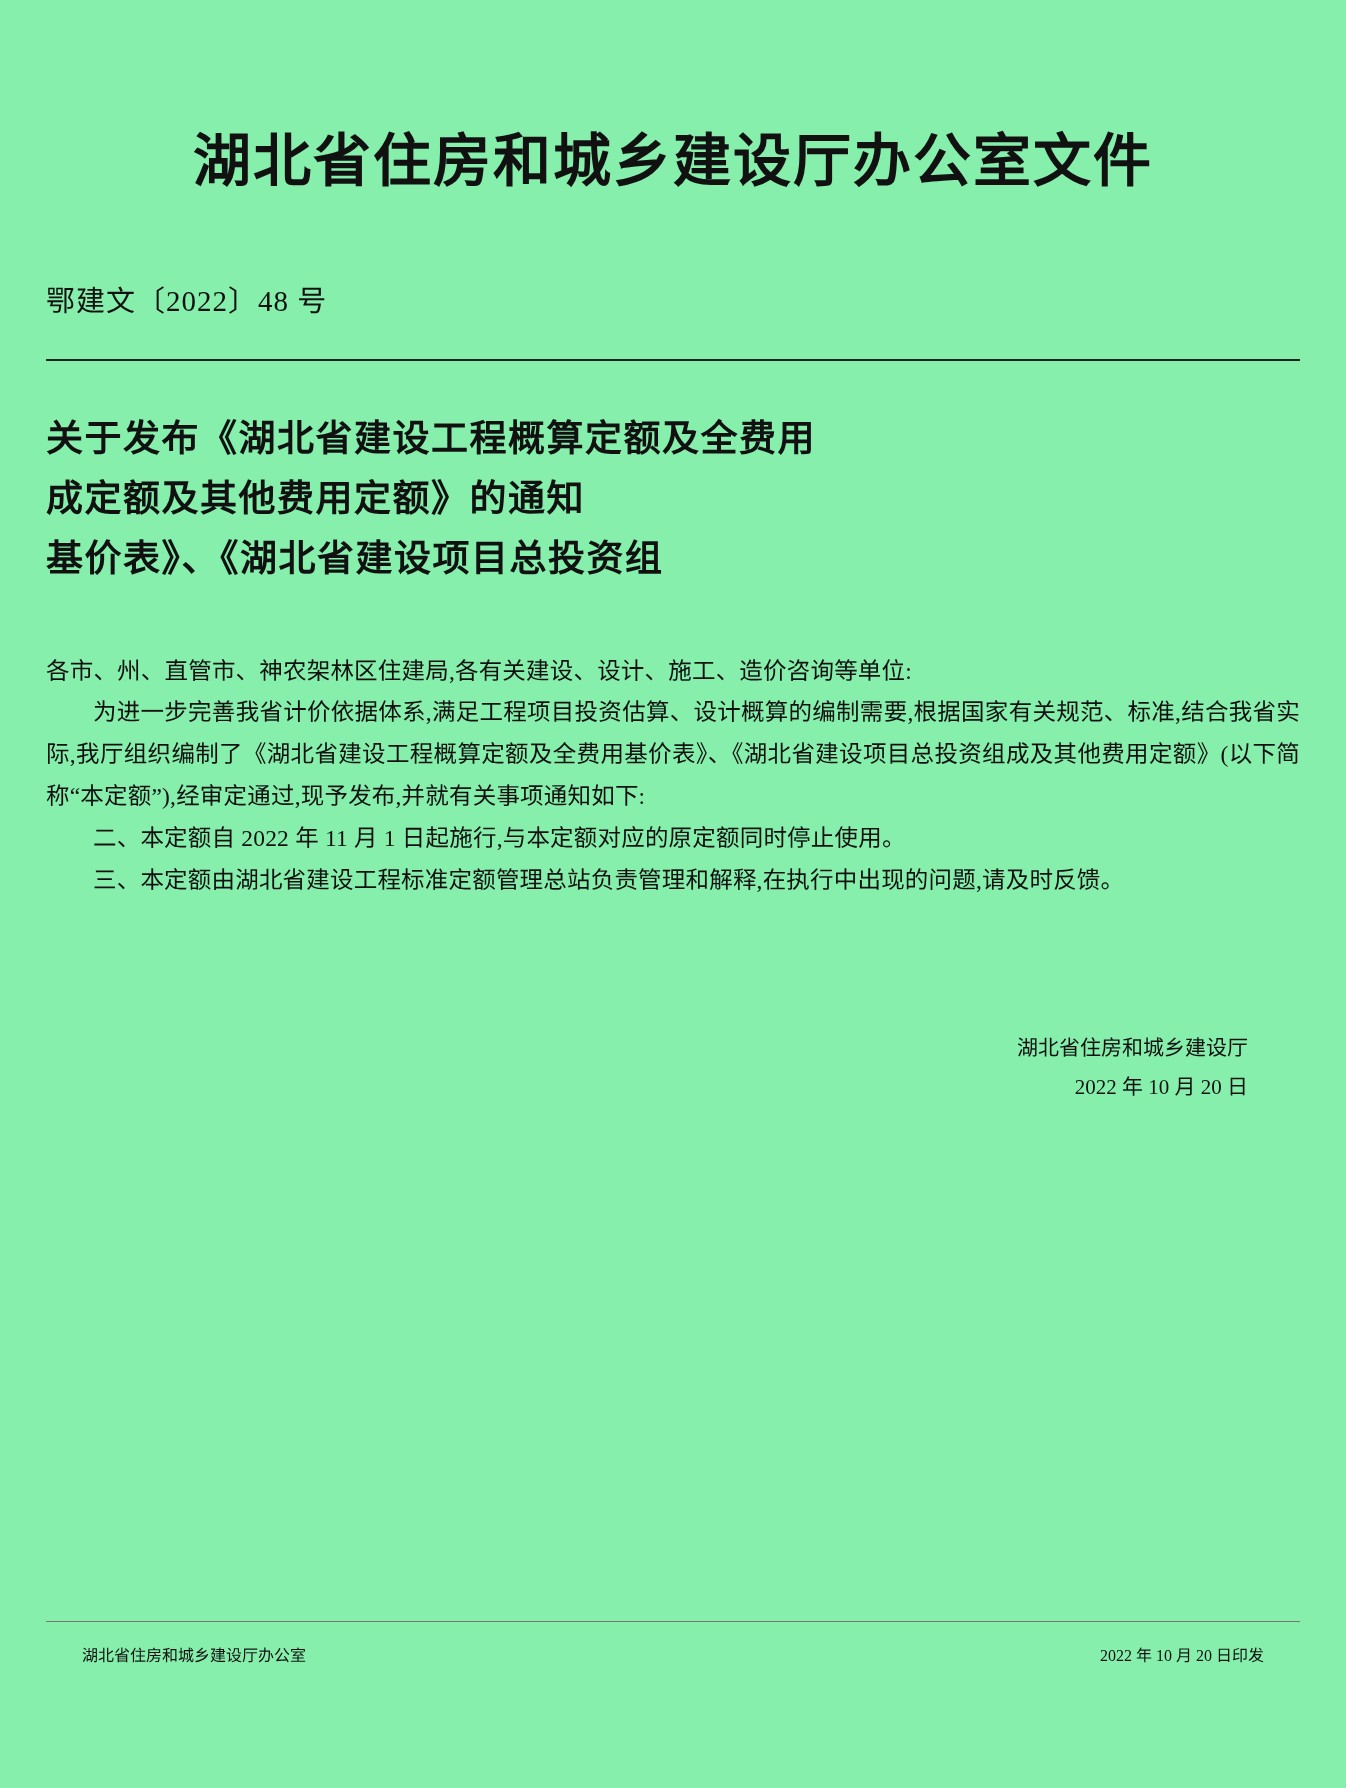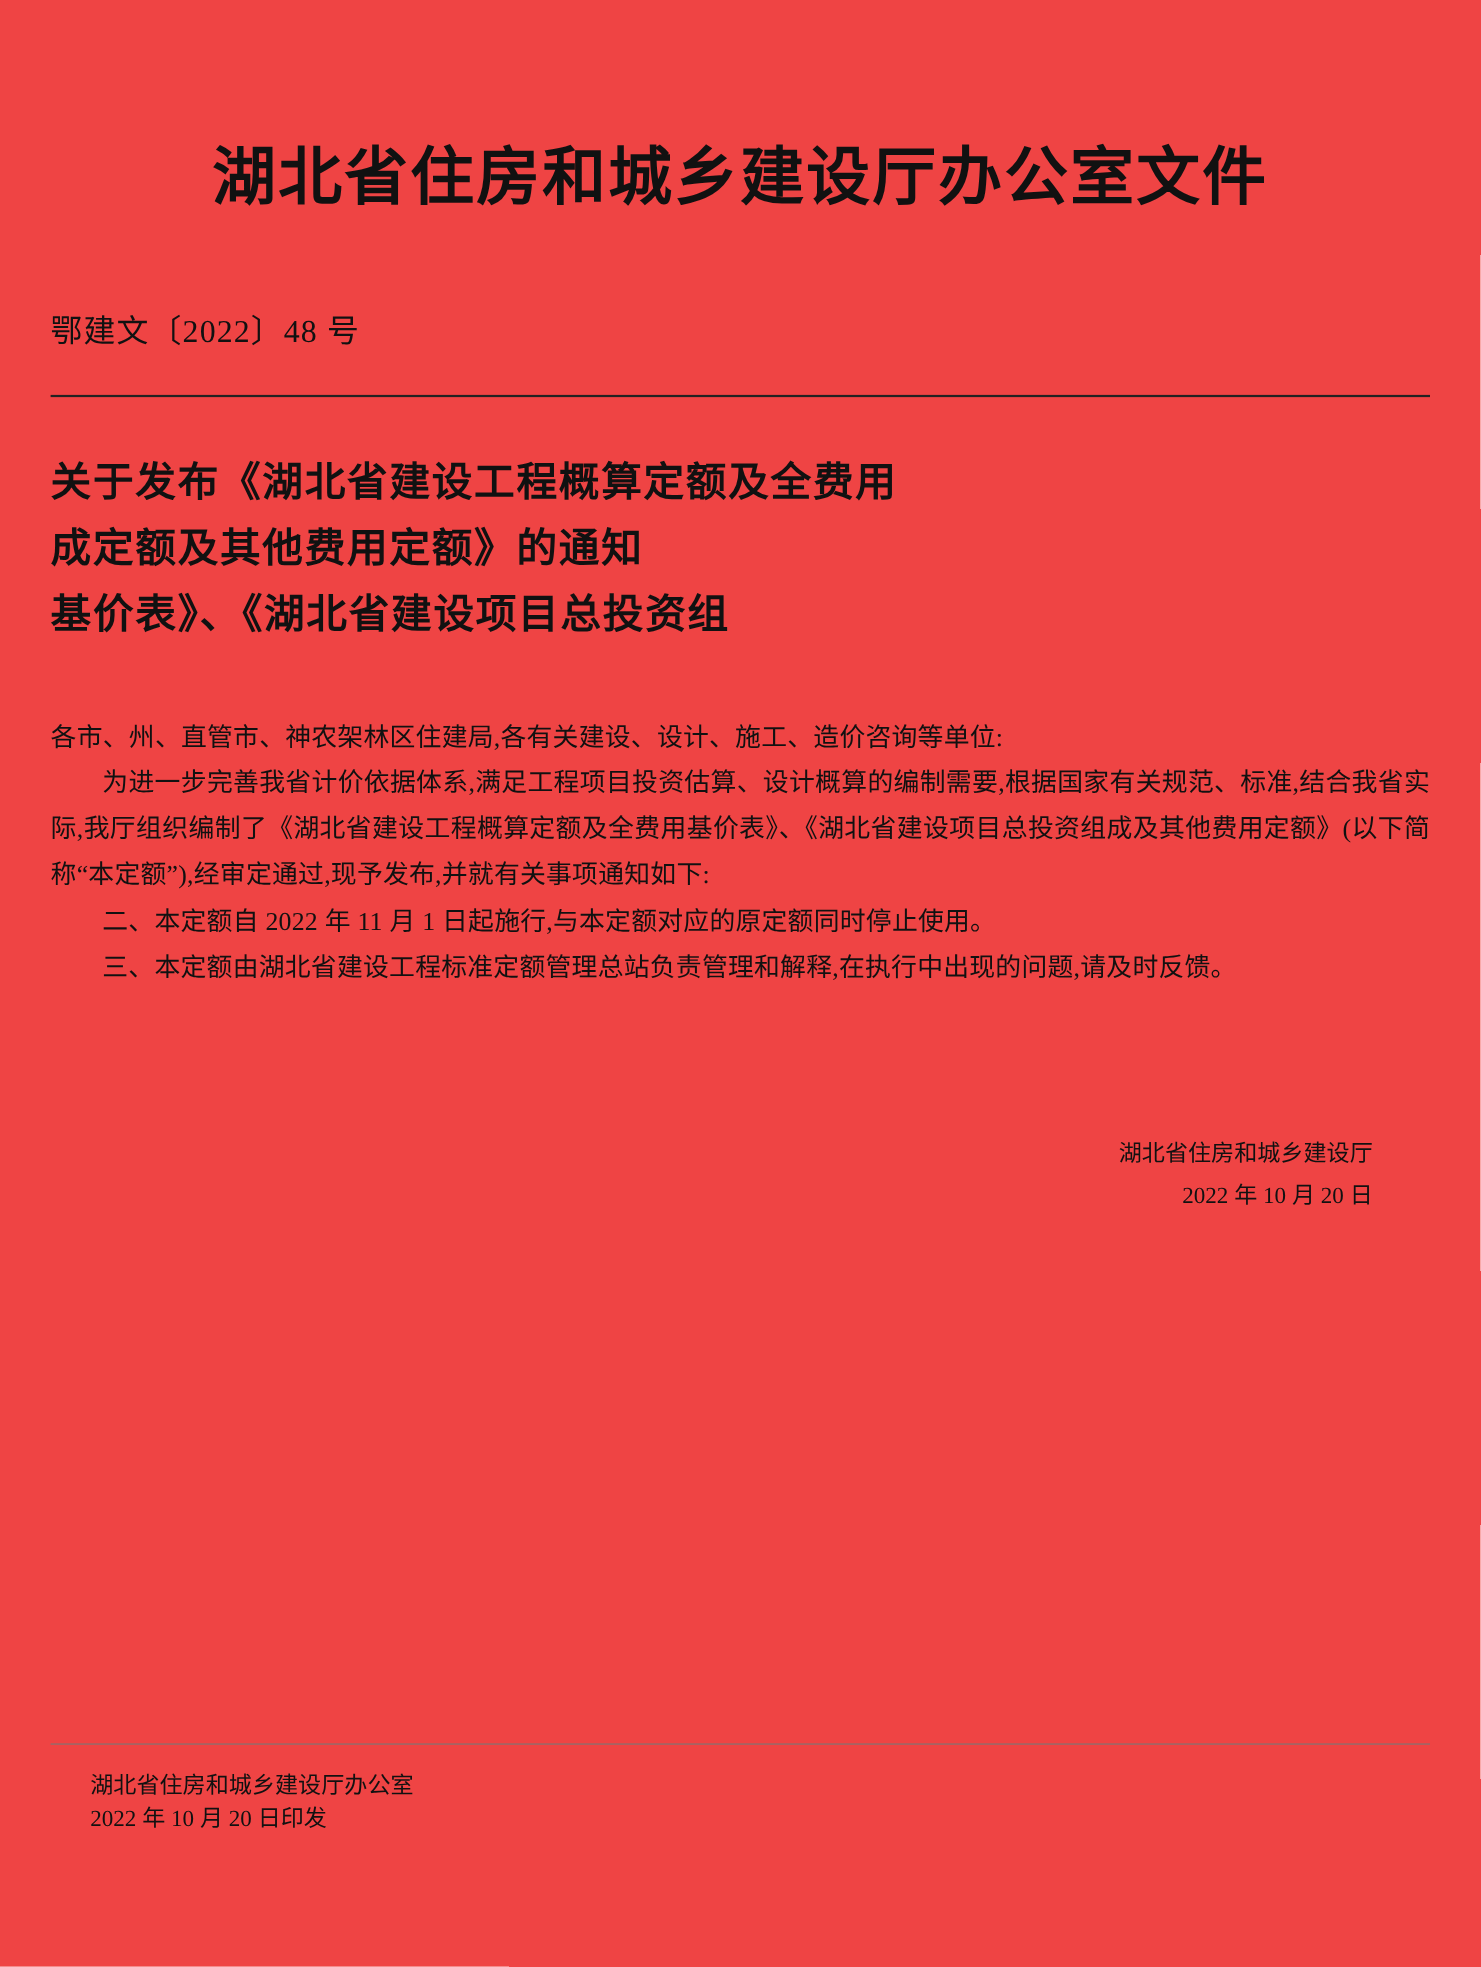--- a/index.html
+++ b/index.html
@@ -5,21 +5,21 @@
   html, body {
     margin: 0;
     padding: 0;
     background: #ffffff;
   }
   .page {
     position: relative;
     width: 1346px;
     height: 1788px;
     margin: 0 auto;
-    background: #ef4444;
+    background: #86efac;
     font-family: "Liberation Serif", "DejaVu Serif", serif;
     color: #000000;
     box-sizing: border-box;
     overflow: hidden;
   }
   .inner {
     position: absolute;
     left: 46px;
     right: 46px;
     top: 0;
@@ -97,25 +97,24 @@
     bottom: 122px;
   }
   .footer-rule {
     border-top: 1.5px solid #777777;
     height: 0;
     margin-bottom: 20px;
   }
   .footer-row {
     display: flex;
     justify-content: space-between;
-    align-items: flex-start;
-    font-size: 21px;
+    align-items: center;
+    font-size: 16px;
     color: #111111;
     padding: 0 36px 0 36px;
-    flex-direction: column;
   }
 </style>
 </head>
 <body>
 
 <div class="page">
   <div class="inner">
 
     <div class="masthead">湖北省住房和城乡建设厅办公室文件</div>
 

